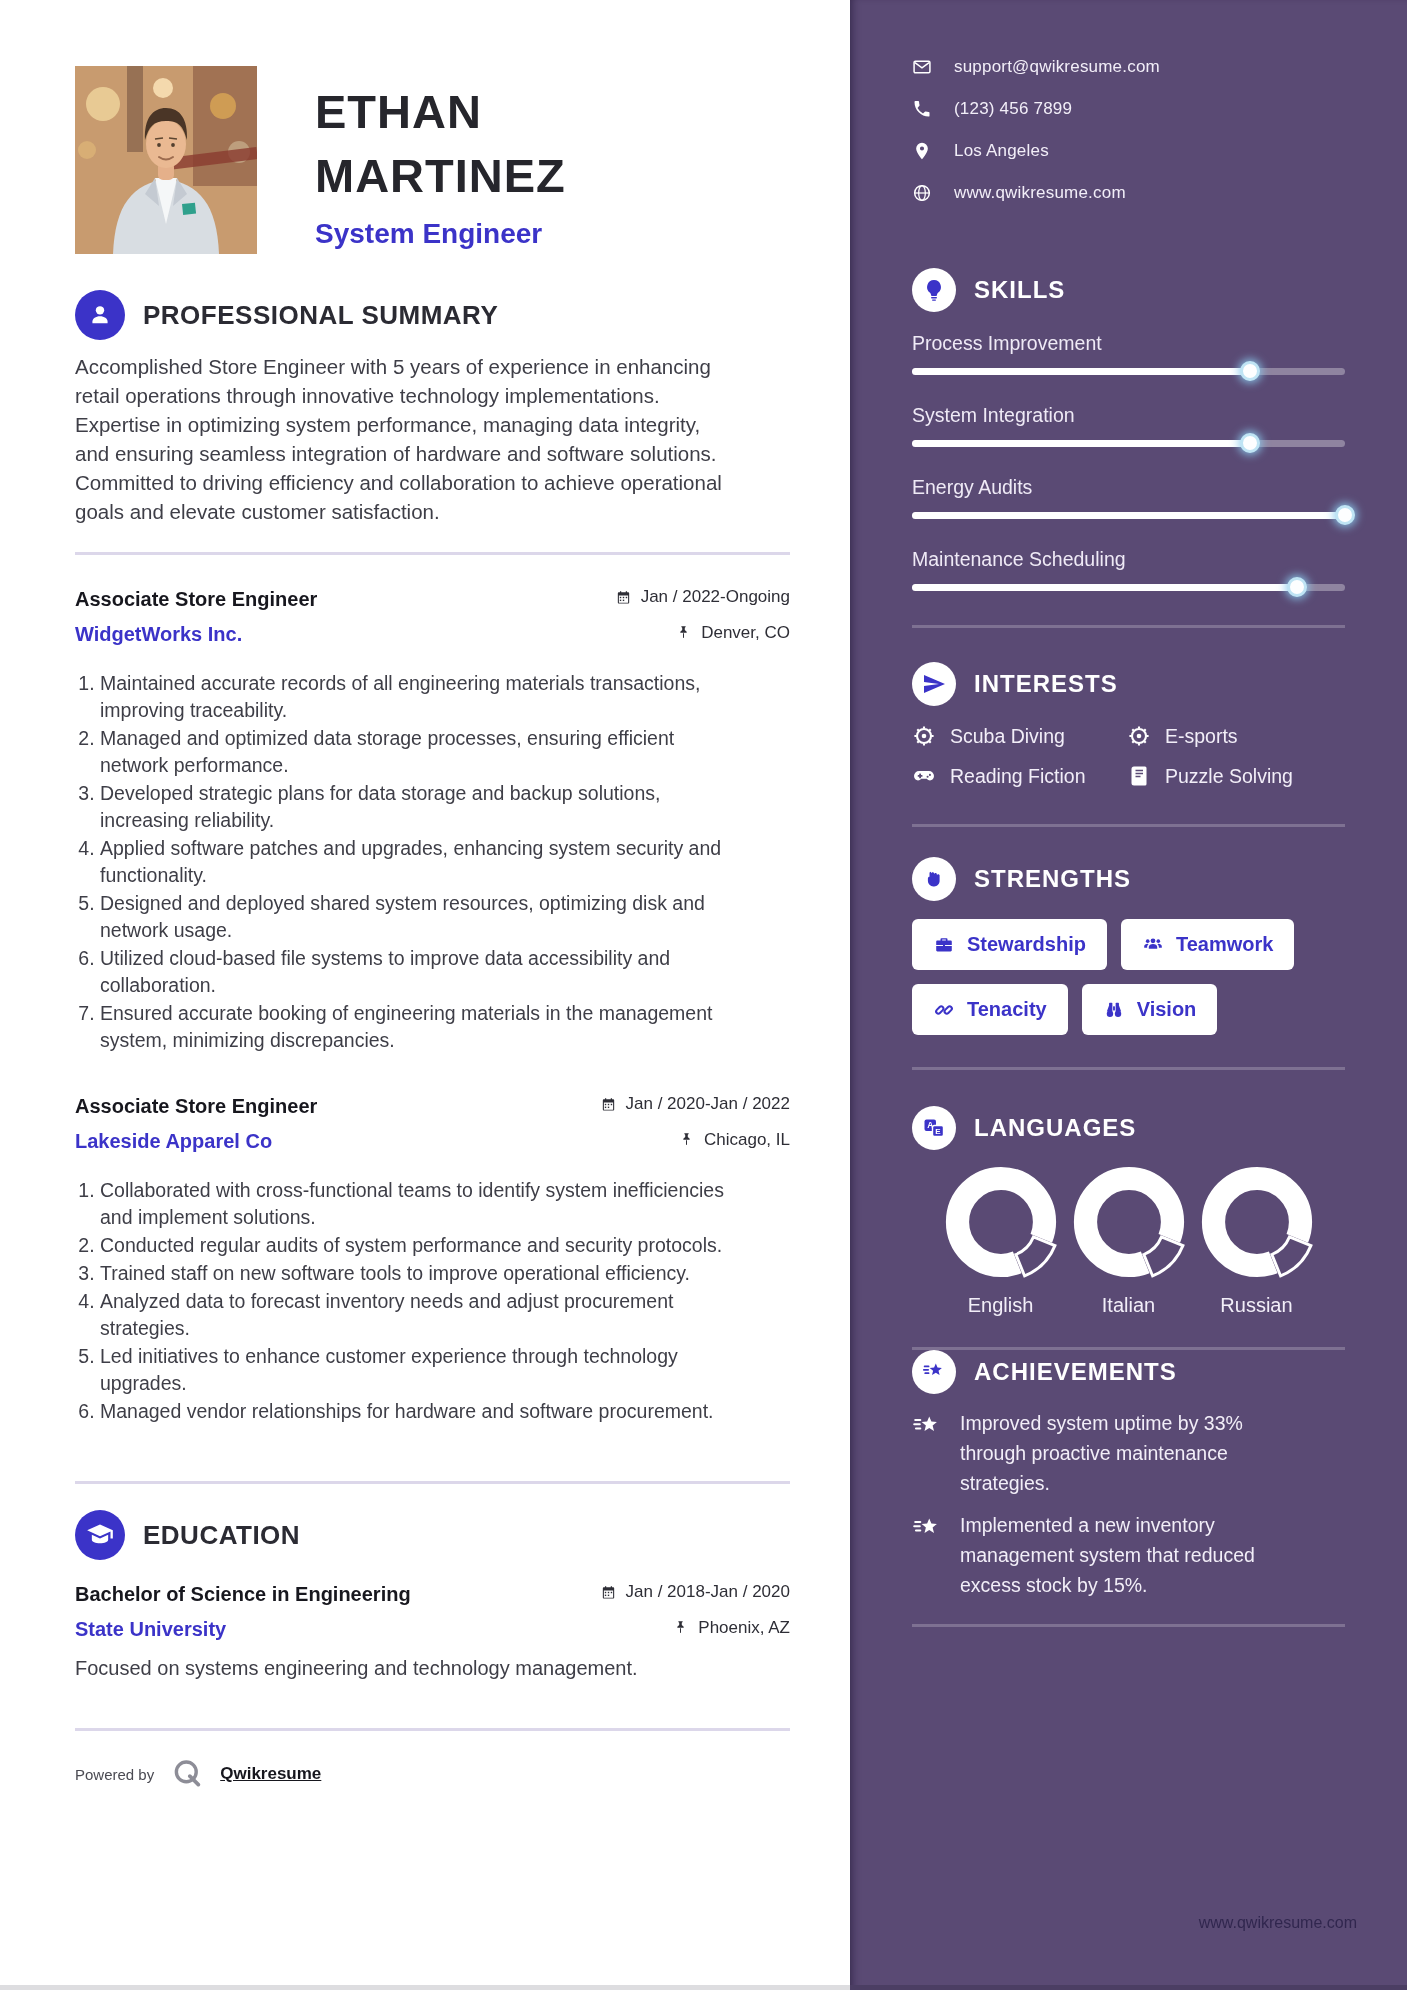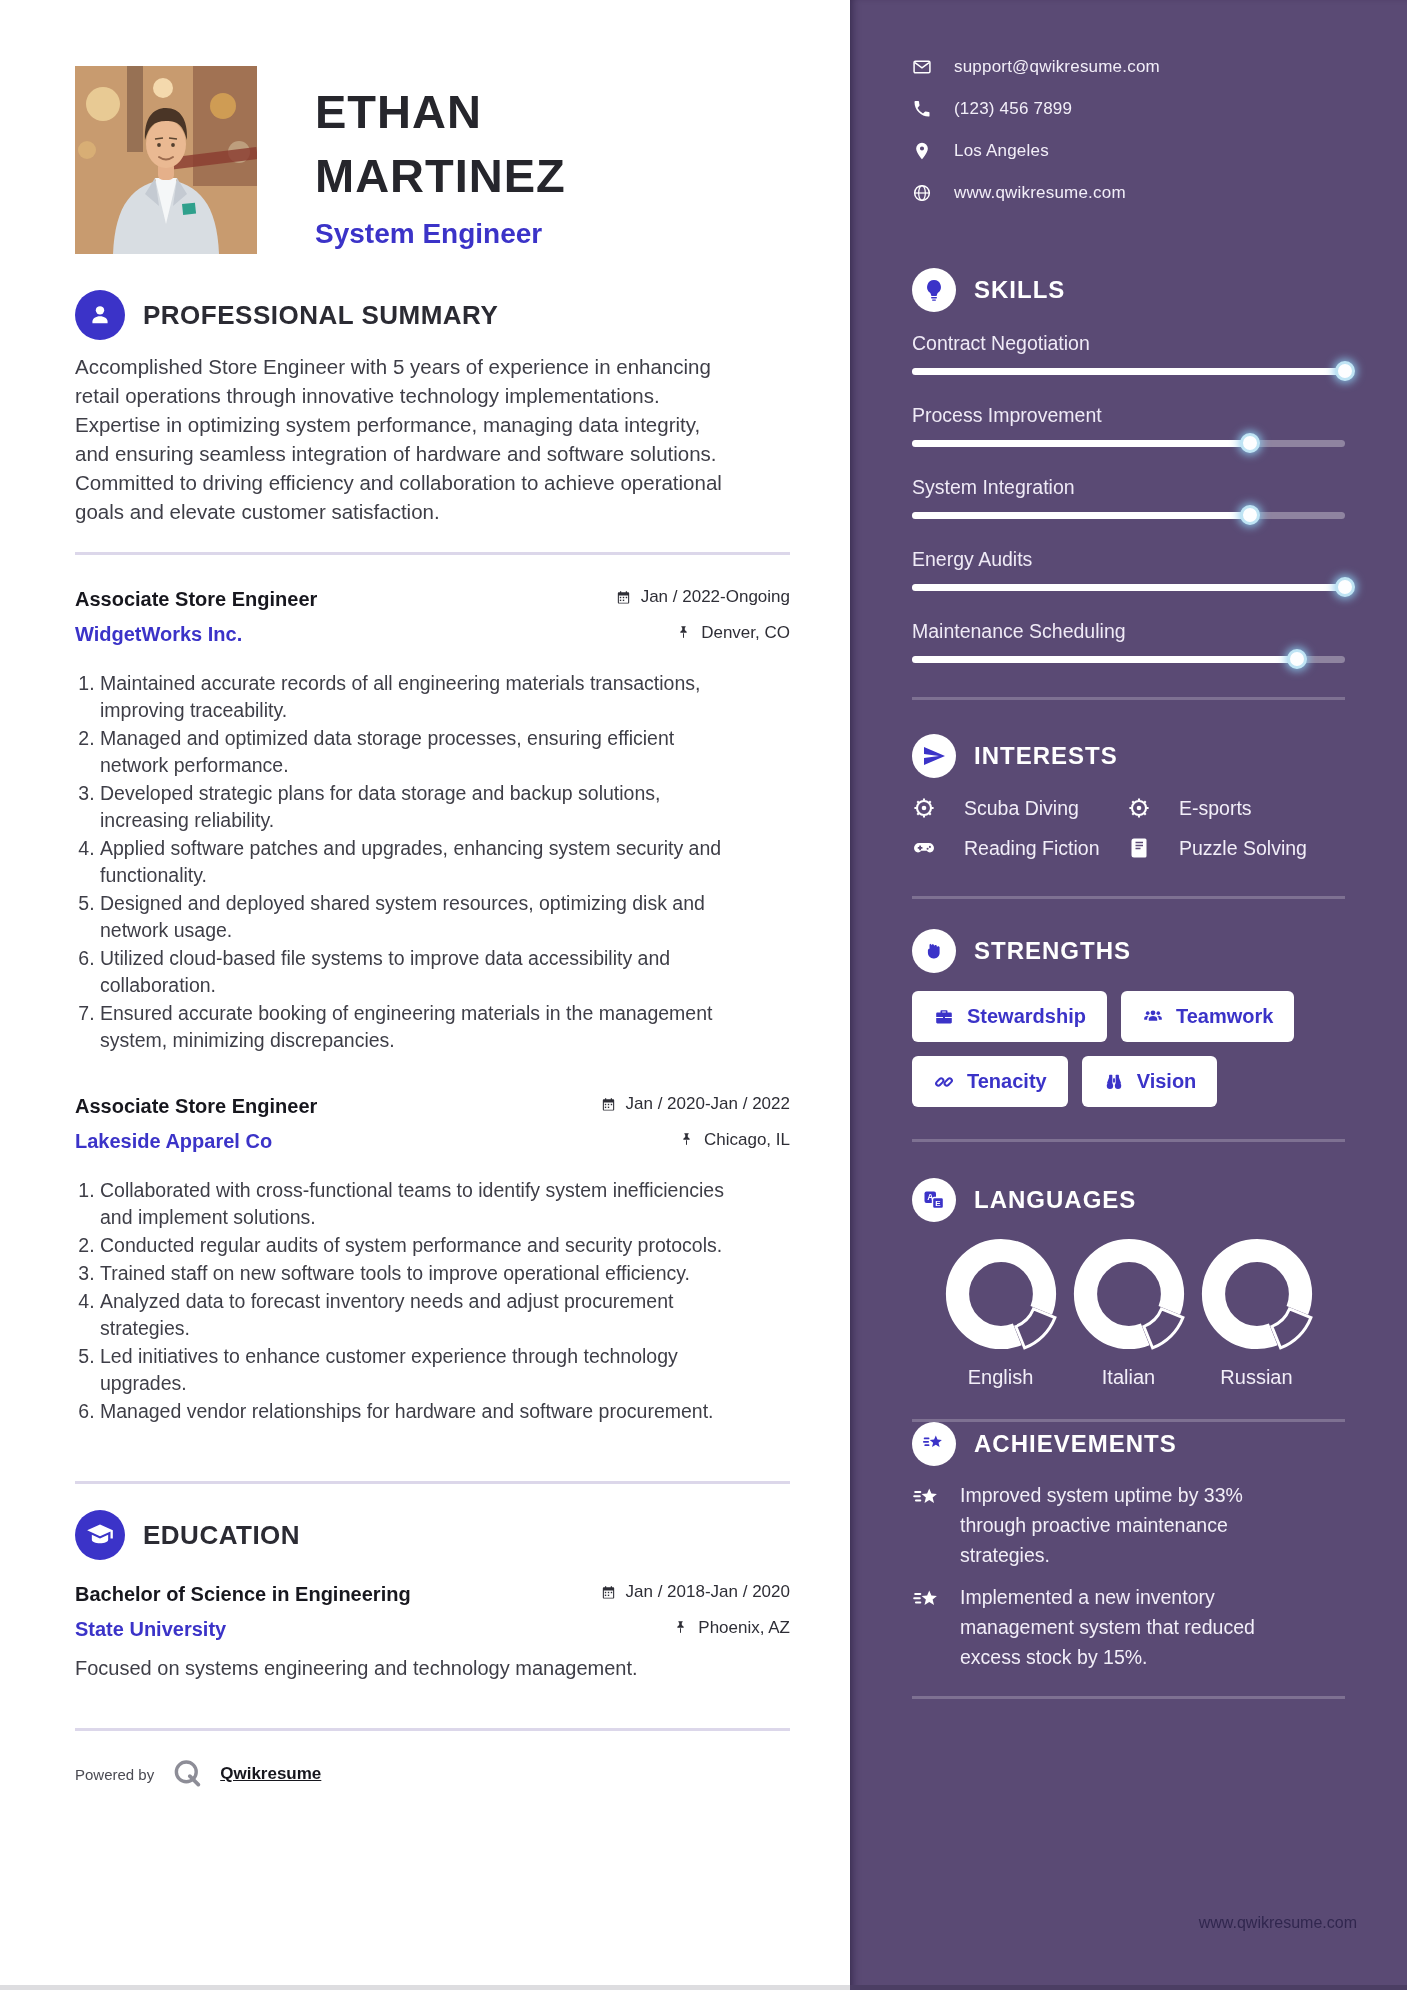--- a/index.html
+++ b/index.html
@@ -63,21 +63,21 @@
   .skill label{display:block;font-size:19.5px;color:#efeaf6;margin-bottom:13px;}
   .track{position:relative;height:7px;background:rgba(255,255,255,.32);border-radius:4px;margin-bottom:29px;}
   .fill{position:relative;height:7px;background:#fff;border-radius:4px;}
   .knob{position:absolute;right:-10px;top:-7px;width:20px;height:20px;border-radius:50%;
         background:#fdfeff;border:3px solid #bfe4f4;box-shadow:0 0 9px 2px rgba(140,205,240,.85);}
   .s-rule{height:3px;background:var(--srule);}
   .sr1{margin-top:34px;} .sr2{margin-top:36px;} .sr3{margin-top:32px;} .sr4{margin-top:30px;} .sr5{margin-top:24px;}
 
   .interests-head{margin-top:34px;}
   .int-grid{display:grid;grid-template-columns:215px 1fr;row-gap:16px;margin-top:18px;}
-  .int-item{display:flex;align-items:center;gap:28px;}
+  .int-item{display:flex;align-items:center;gap:14px;}
   .int-item svg{width:24px;height:24px;fill:#fff;flex:0 0 24px;}
   .int-item span{font-size:19.5px;color:var(--stext);}
 
   .strengths-head{margin-top:30px;}
   .chips{display:flex;flex-wrap:wrap;gap:14px 14px;margin-top:18px;}
   .chip{display:inline-flex;align-items:center;gap:12px;background:#fff;border-radius:6px;padding:14px 21px;}
   .chip svg{width:22px;height:22px;fill:var(--accent);}
   .chip span{font-size:20px;font-weight:700;color:var(--accent);}
 
   .languages-head{margin-top:36px;}
@@ -316,28 +316,20 @@
         <svg viewBox="0 0 24 24">
             <path d="M12 2a7 7 0 0 0-4 12.7c.6.5 1 1.2 1 2V17a1 1 0 0 0 1 1h4a1 1 0 0 0 1-1v-.3c0-.8.4-1.5 1-2A7 7 0 0 0 12 2z"></path>
             <rect x="9" y="19" width="6" height="1.6" rx=".8"></rect>
             <rect x="10" y="21.4" width="4" height="1.4" rx=".7"></rect>
           </svg>
       </span>
       <h2>SKILLS</h2>
     </div>
     <div class="skill-list">
       <div class="skill">
-        <label>Contract Negotiation</label>
-        <div class="track">
-            <div class="fill" style="width: 100%;">
-              <span class="knob"></span>
-            </div>
-          </div>
-      </div>
-      <div class="skill">
         <label>Process Improvement</label>
         <div class="track">
             <div class="fill" style="width: 78%;">
               <span class="knob"></span>
             </div>
           </div>
       </div>
       <div class="skill">
         <label>System Integration</label>
         <div class="track">

